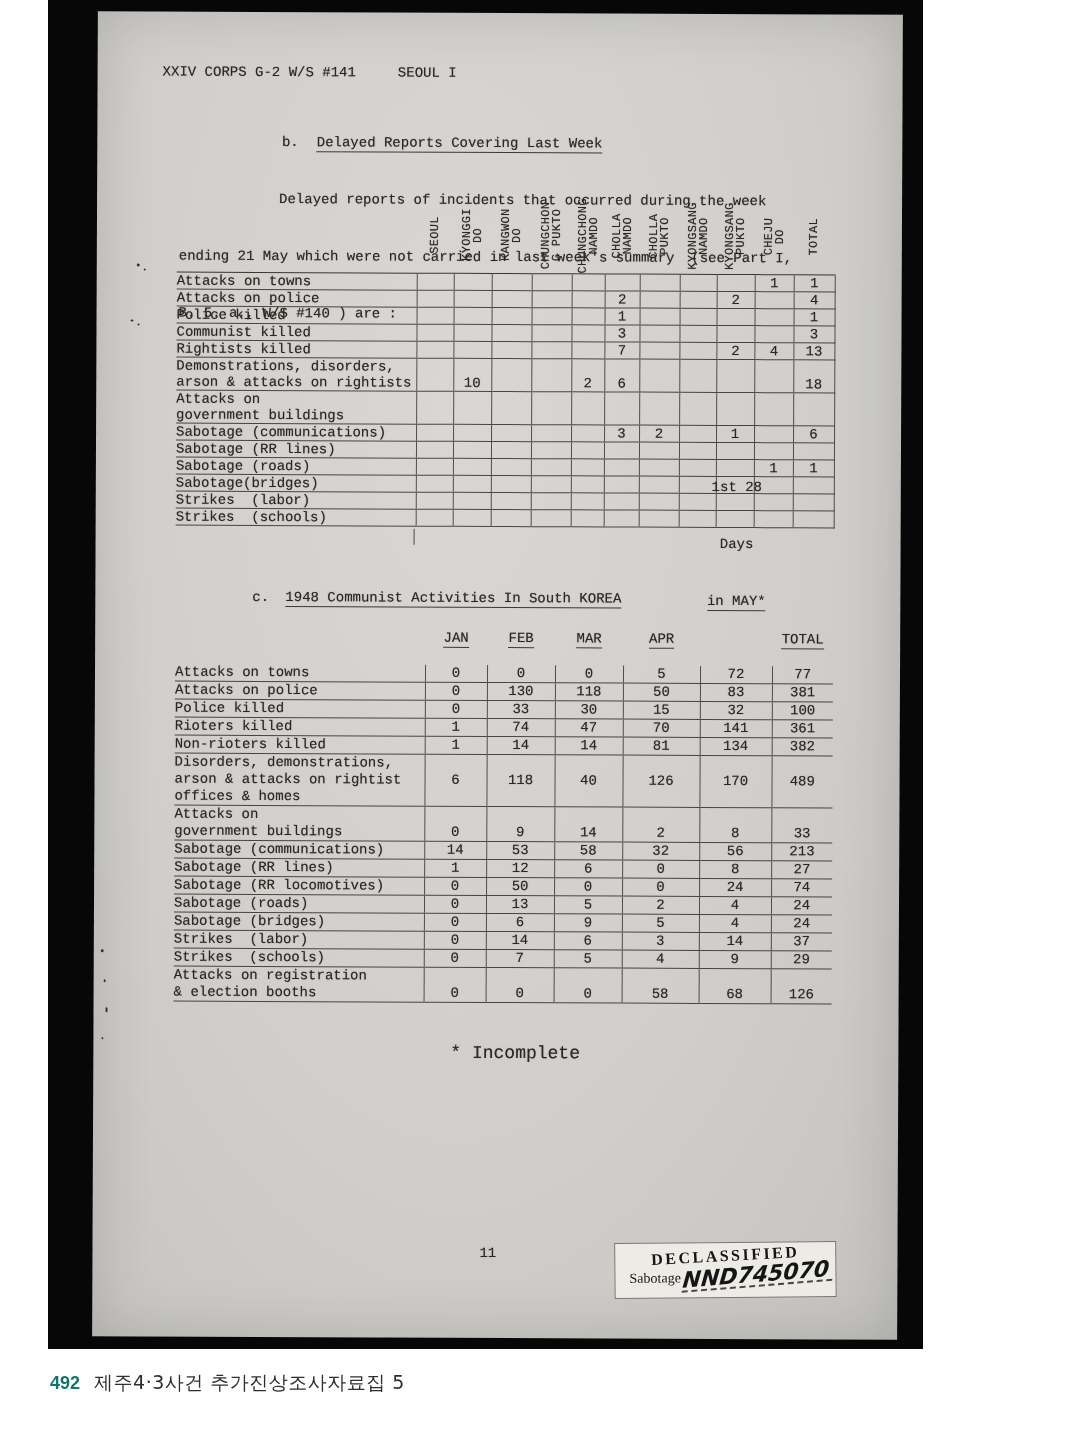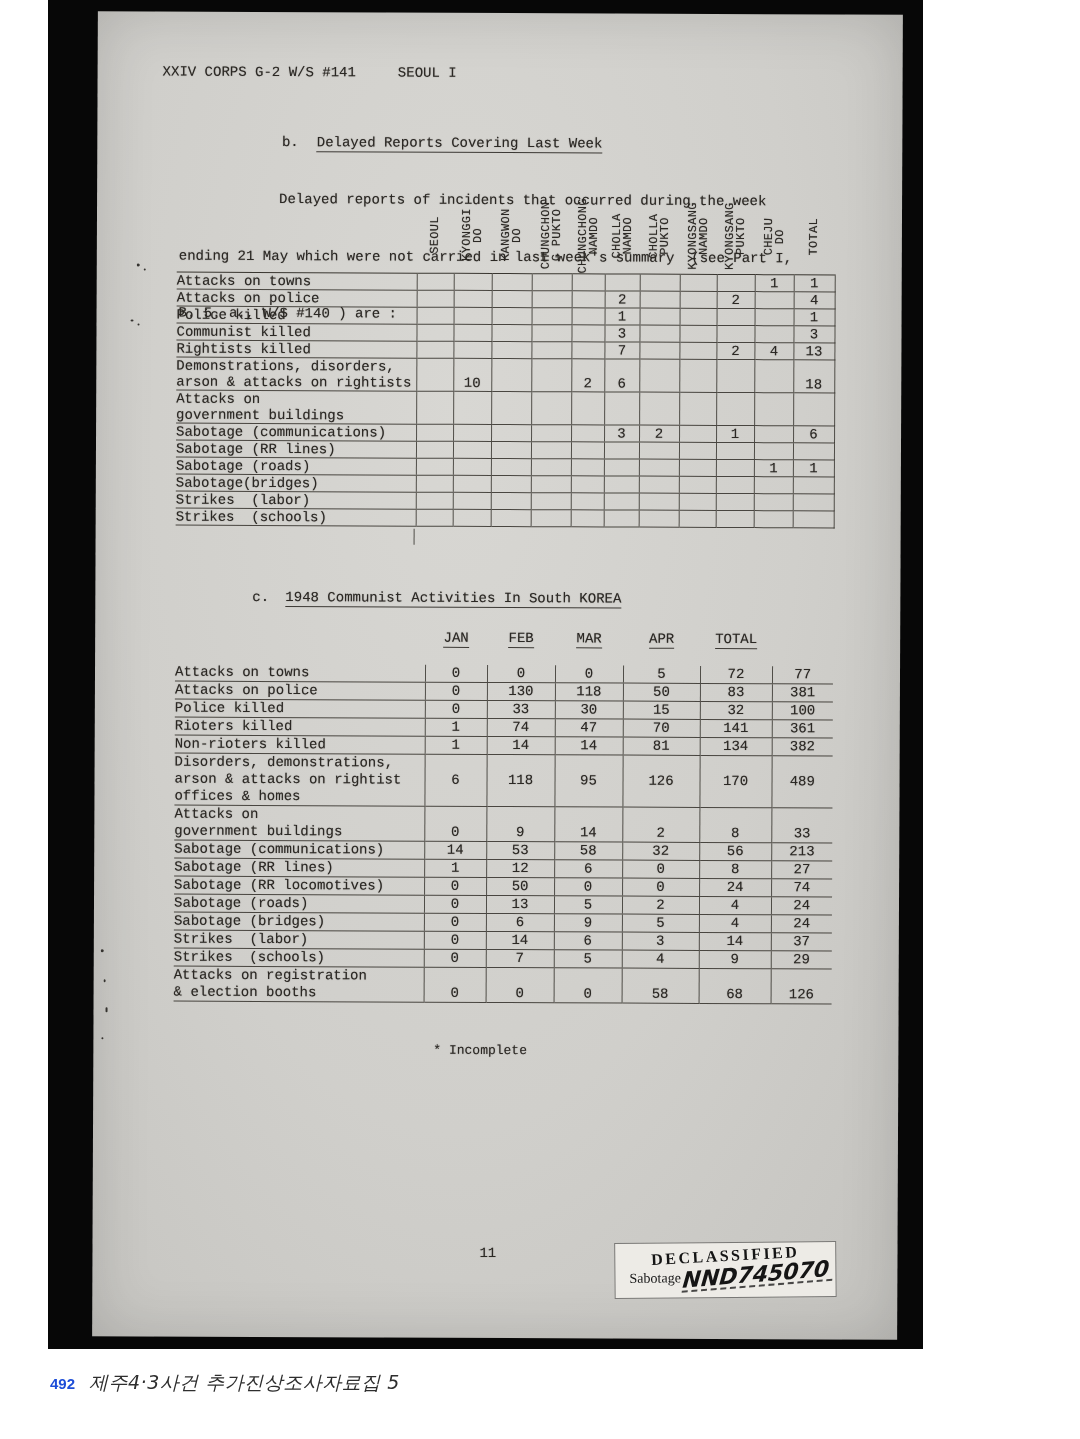--- a/index.html
+++ b/index.html
@@ -55,21 +55,21 @@
             display:flex; align-items:flex-end; font-size:14px; line-height:19px; text-align:center; }
   .ch { white-space:pre; }
   .ch:nth-child(1){width:62px}.ch:nth-child(2){width:68px}.ch:nth-child(3){width:68px}
   .ch:nth-child(4){width:77px}.ch:nth-child(5){width:72px}.ch:nth-child(6){width:61px}
 
   .t2 { left:80px; top:652px; width:658px; }
   .t2 .rowlabel div { line-height:17px; }
   .t2 td.val { line-height:17px; }
   .t2 tr.middle td.val { vertical-align:middle; }
 
-  .footnote { left:340px; top:1030px; font-size:13px; }
+  .footnote { left:357px; top:1030px; font-size:18px; }
   .pagenum  { left:387px; top:1232px; font-size:14px; }
 
   .stamp {
     position:absolute; left:522px; top:1228px; width:222px; height:56px;
     background:#edebe6; transform:rotate(-0.8deg);
     border:1px solid rgba(25,25,25,0.55);
     font-family:"Liberation Serif",serif; color:#151515; text-shadow:none;
   }
   .stamp-title { text-align:center; font-weight:bold; font-size:16px; letter-spacing:2.5px;
                  transform:rotate(-2.5deg); margin-top:4px; }
@@ -78,22 +78,22 @@
     display:inline-block; margin-left:2px;
     font-family:"DejaVu Sans",sans-serif; font-style:italic; font-weight:bold; font-size:22px;
     transform:rotate(-4deg) skewX(-10deg);
     border-bottom:2px dashed rgba(30,30,30,0.8); line-height:20px; padding-right:4px;
   }
 
   .tick { position:absolute; left:318px; top:516px; width:1px; height:16px; background:rgba(48,45,39,0.8); }
   .speck { position:absolute; background:#35332f; border-radius:50%; }
 
   .caption { position:absolute; left:50px; top:1370px; display:flex; align-items:baseline; gap:14px; }
-  .cap-num  { font-family:"Liberation Sans",sans-serif; font-weight:bold; font-size:15px; color:#1d4ed8; }
-  .cap-text { font-family:"DejaVu Sans","Liberation Sans",sans-serif; font-size:19px; color:#2e2e2e; letter-spacing:0.5px;font-style:italic; }
+  .cap-num  { font-family:"Liberation Sans",sans-serif; font-weight:bold; font-size:18px; color:#0f766e; }
+  .cap-text { font-family:"DejaVu Sans","Liberation Sans",sans-serif; font-size:19px; color:#2e2e2e; letter-spacing:0.5px; }
 </style>
 </head>
 <body>
 
 <div class="frame"></div>
 
 <div class="page">
 
   <div class="abs doc-header">
     <span>XXIV CORPS G-2 W/S #141</span>
@@ -361,20 +361,25 @@
   <div class="tick"></div>
 
   <div class="abs c-index">c.</div>
   <div class="abs c-title"><span class="u">1948 Communist Activities In South KOREA</span></div>
 
   <div class="c-head">
     <div class="ch"><span class="u">JAN</span></div>
     <div class="ch"><span class="u">FEB</span></div>
     <div class="ch"><span class="u">MAR</span></div>
     <div class="ch"><span class="u">APR</span></div>
+    <div class="ch">
+      <div>1st 28</div>
+      <div>Days</div>
+      <div><span class="u">in MAY*</span></div>
+    </div>
     <div class="ch"><span class="u">TOTAL</span></div>
   </div>
 
   <table class="t t2">
     <colgroup>
       <col style="width:250px">
         <col style="width:62px">
         <col style="width:68px">
         <col style="width:68px">
       <col style="width:77px">
@@ -424,21 +429,21 @@
           <td class="val">14</td>
           <td class="val">14</td>
           <td class="val">81</td>
           <td class="val">134</td>
           <td class="val">382</td>
         </tr>
         <tr class="middle">
           <td class="rowlabel"><div>Disorders, demonstrations,</div><div>arson &amp; attacks on rightist</div><div>offices &amp; homes</div></td>
           <td class="val">6</td>
           <td class="val">118</td>
-          <td class="val">95</td>
+          <td class="val">40</td>
           <td class="val">126</td>
           <td class="val">170</td>
           <td class="val">489</td>
         </tr>
         <tr>
           <td class="rowlabel"><div>Attacks on</div><div>government buildings</div></td>
           <td class="val">0</td>
           <td class="val">9</td>
           <td class="val">14</td>
           <td class="val">2</td>

